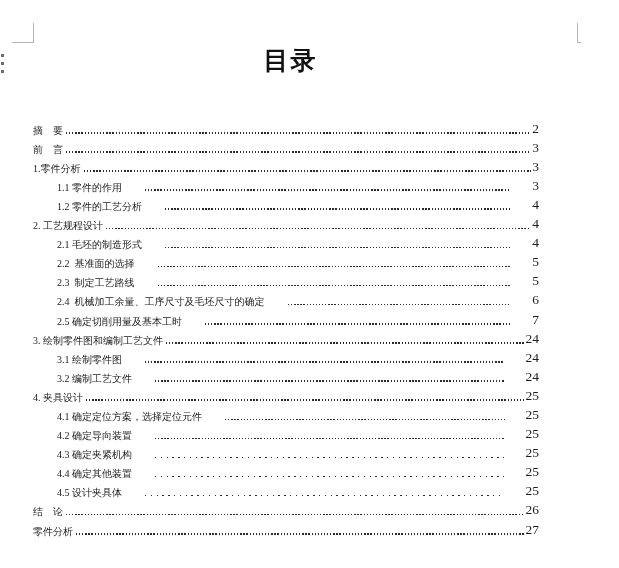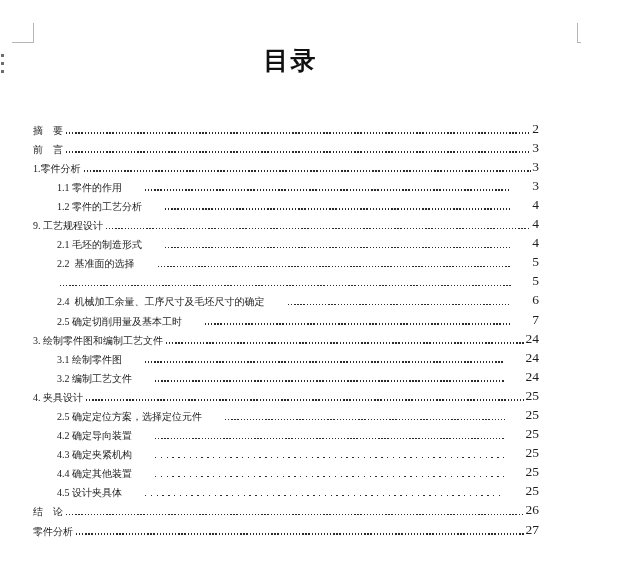--- a/index.html
+++ b/index.html
@@ -103,38 +103,39 @@
         <span class="toc-page">3</span>
       </div>
 
       <div class="toc-row level-1 leader-dense">
         <span class="toc-label">1.2 零件的工艺分析</span>
         <span class="leader"></span>
         <span class="toc-page">4</span>
       </div>
 
       <div class="toc-row level-0 leader-dense">
-        <span class="toc-label">9. 工艺规程设计</span>
+        <span class="toc-label">2. 工艺规程设计</span>
         <span class="leader"></span>
         <span class="toc-page">4</span>
       </div>
 
       <div class="toc-row level-1 leader-dense">
         <span class="toc-label">2.1 毛坯的制造形式</span>
         <span class="leader"></span>
         <span class="toc-page">4</span>
       </div>
 
       <div class="toc-row level-1 leader-dense">
         <span class="toc-label">2.2  基准面的选择</span>
         <span class="leader"></span>
         <span class="toc-page">5</span>
       </div>
 
       <div class="toc-row level-1 leader-dense">
+        <span class="toc-label">2.3  制定工艺路线</span>
         <span class="leader"></span>
         <span class="toc-page">5</span>
       </div>
 
       <div class="toc-row level-1 leader-dense">
         <span class="toc-label">2.4  机械加工余量、工序尺寸及毛坯尺寸的确定</span>
         <span class="leader"></span>
         <span class="toc-page">6</span>
       </div>
 
@@ -162,21 +163,21 @@
         <span class="toc-page">24</span>
       </div>
 
       <div class="toc-row level-0 leader-dense">
         <span class="toc-label">4. 夹具设计</span>
         <span class="leader"></span>
         <span class="toc-page">25</span>
       </div>
 
       <div class="toc-row level-1 leader-dense">
-        <span class="toc-label">2.5 确定定位方案，选择定位元件</span>
+        <span class="toc-label">4.1 确定定位方案，选择定位元件</span>
         <span class="leader"></span>
         <span class="toc-page">25</span>
       </div>
 
       <div class="toc-row level-1 leader-dense">
         <span class="toc-label">4.2 确定导向装置</span>
         <span class="leader"></span>
         <span class="toc-page">25</span>
       </div>
 

